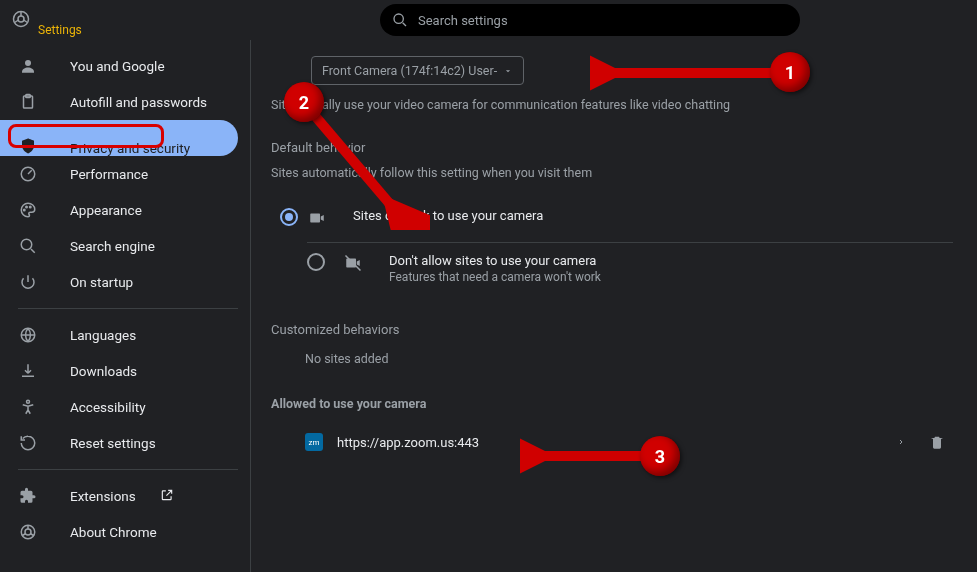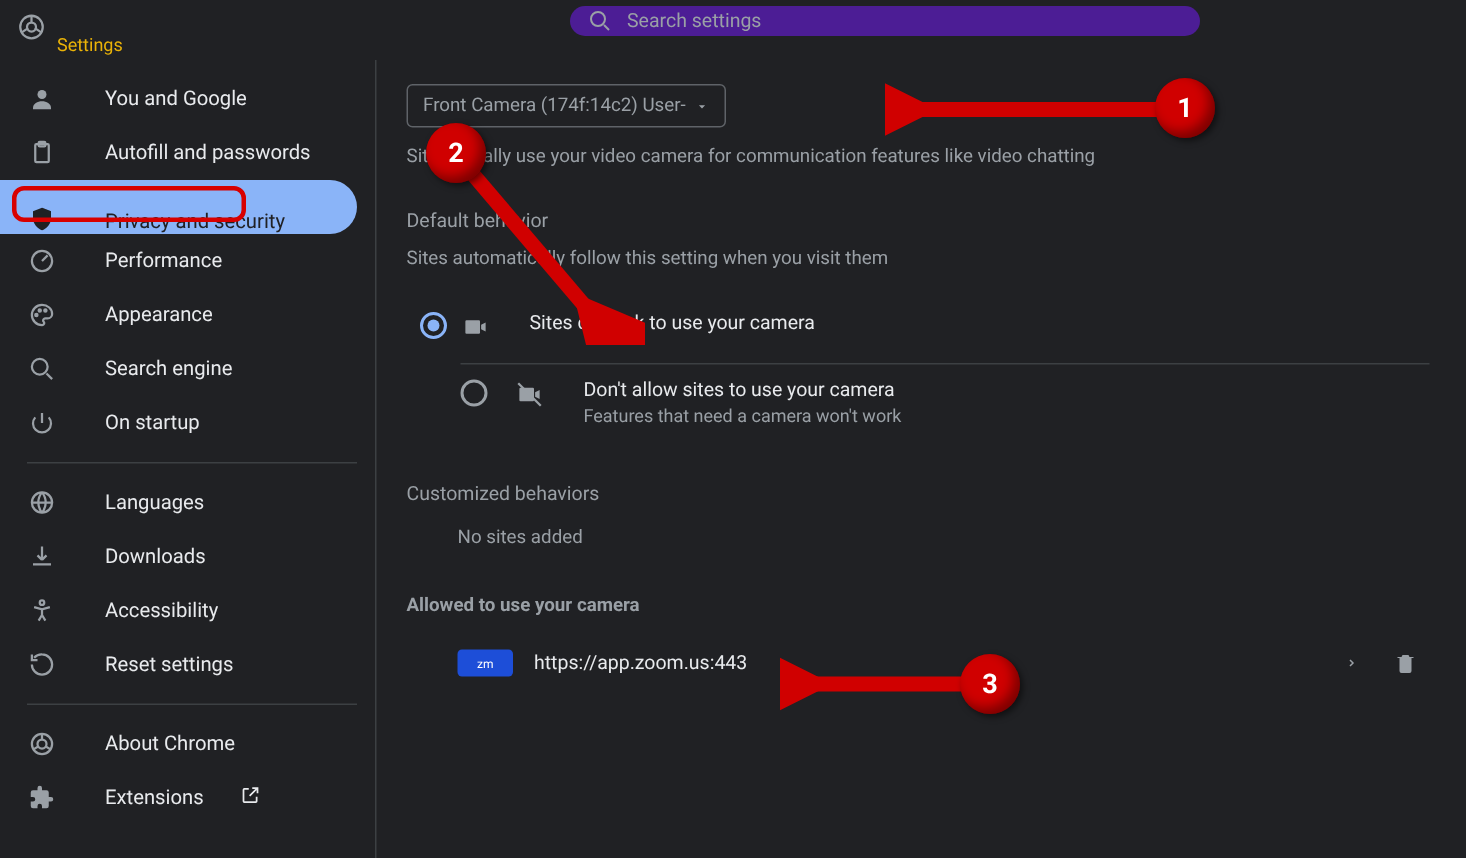--- a/index.html
+++ b/index.html
@@ -21,23 +21,23 @@
     }
     .header-title {
       font-size: 12px;
       color: #eab308;
       margin-left: 8px;
       margin-top: 19px;
     }
     .search-box {
       margin-left: auto;
       margin-right: 180px;
-      background: #4c1d95;
+      background: #000000;
       border-radius: 20px;
-      height: 20px;
+      height: 32px;
       width: 420px;
       display: flex;
       align-items: center;
       padding: 0 12px;
       color: #9aa0a6;
       position: absolute;
       left: 380px;
       top: 4px;
     }
     .search-box svg { margin-right: 10px; }
@@ -91,20 +91,21 @@
     }
     .camera-dropdown {
       border: 1px solid #5f6368;
       border-radius: 4px;
       padding: 6px 10px;
       display: inline-flex;
       align-items: center;
       color: #9aa0a6;
       font-size: 12.5px;
       cursor: pointer;
+      margin-left: 40px;
     }
     .camera-dropdown svg { margin-left: 6px; }
     .help-text {
       color: #9aa0a6;
       font-size: 12.5px;
       margin-top: 12px;
     }
     .section-title {
       color: #9aa0a6;
       font-size: 13px;
@@ -149,22 +150,22 @@
     .radio-texts { display: flex; flex-direction: column; }
     .radio-title { color: #e8eaed; font-size: 13px; }
     .radio-desc { color: #9aa0a6; font-size: 12px; margin-top: 2px; }
     .site-row {
       display: flex;
       align-items: center;
       margin-top: 14px;
       padding: 8px 0;
     }
     .site-favicon {
-      width: 37px; height: 18px;
-      background: #1d4ed8;
+      width: 18px; height: 18px;
+      background: #0369a1;
       border-radius: 3px;
       display: flex; align-items: center; justify-content: center;
       color: white;
       font-size: 8px;
       font-weight: normal;
       margin-left: 34px;
       margin-right: 14px;
     }
     .site-url { color: #e8eaed; font-size: 13px; flex: 1; }
     .site-actions { display: flex; align-items: center; gap: 24px; margin-right: 8px; }
@@ -313,38 +314,38 @@
           <svg width="18" height="18" viewBox="0 0 24 24" fill="none" stroke="currentColor" stroke-width="2">
             <path d="M3 12a9 9 0 109-9 9 9 0 00-7 3"></path>
             <path d="M3 3v5h5"></path>
           </svg>
         </span>
         <span class="label">Reset settings</span>
       </div>
       <hr class="nav-separator">
       <div class="nav-item">
         <span class="nav-icon">
-          <svg width="18" height="18" viewBox="0 0 24 24" fill="none" stroke="currentColor" stroke-width="2">
-            <circle cx="12" cy="12" r="9"></circle>
-            <circle cx="12" cy="12" r="4"></circle>
-            <path d="M12 3l0 5M4 17l5-3M20 17l-5-3"></path>
-          </svg>
-        </span>
-        <span class="label">About Chrome</span>
-      </div>
-      <div class="nav-item">
-        <span class="nav-icon">
           <svg width="18" height="18" viewBox="0 0 24 24" fill="currentColor">
             <path d="M20 11h-2V7a2 2 0 00-2-2h-4V3a2 2 0 10-4 0v2H4a2 2 0 00-2 2v4h2a2 2 0 110 4H2v4a2 2 0 002 2h4v-2a2 2 0 114 0v2h4a2 2 0 002-2v-4h2a2 2 0 100-4z"></path>
           </svg>
         </span>
         <span class="label">Extensions</span>
         <span class="ext-icon"><svg width="14" height="14" viewBox="0 0 24 24" fill="none" stroke="currentColor" stroke-width="2">
             <path d="M14 4h6v6M20 4l-9 9M19 14v5a1 1 0 01-1 1H5a1 1 0 01-1-1V6a1 1 0 011-1h5"></path>
           </svg></span>
+      </div>
+      <div class="nav-item">
+        <span class="nav-icon">
+          <svg width="18" height="18" viewBox="0 0 24 24" fill="none" stroke="currentColor" stroke-width="2">
+            <circle cx="12" cy="12" r="9"></circle>
+            <circle cx="12" cy="12" r="4"></circle>
+            <path d="M12 3l0 5M4 17l5-3M20 17l-5-3"></path>
+          </svg>
+        </span>
+        <span class="label">About Chrome</span>
       </div>
     </div>
 
   <div class="main">
     <div class="camera-dropdown">
       <span>Front Camera (174f:14c2) User-</span>
       <svg width="10" height="10" viewBox="0 0 24 24">
           <path d="M7 10l5 5 5-5" fill="#9aa0a6"></path>
         </svg>
     </div>

